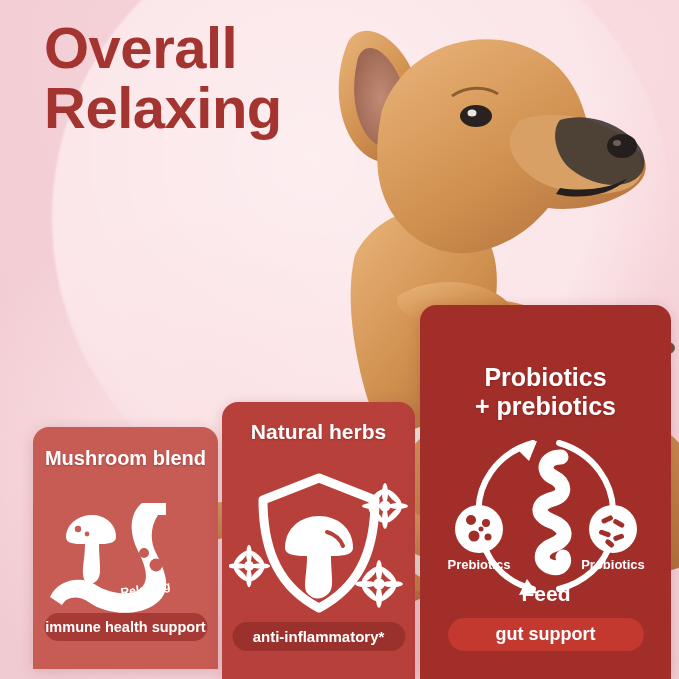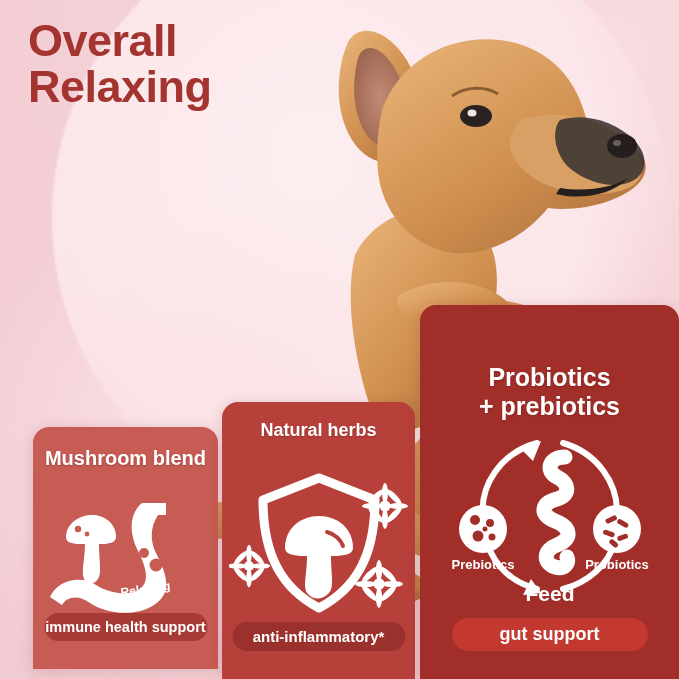--- a/index.html
+++ b/index.html
@@ -20,53 +20,53 @@
     background:radial-gradient(circle at 42% 40%, #FDEEF0 0%, #FBE6E9 55%, rgba(250,225,229,0) 72%);
     filter:blur(1px);
   }
   .halo2{
     position:absolute;left:-60px;top:200px;width:520px;height:520px;border-radius:50%;
     background:radial-gradient(circle at 50% 50%, #FBE3E6 0%, rgba(248,222,226,0) 70%);
   }
 
   
   .headline{
-    position:absolute;left:28px;top:18px;width:330px;
+    position:absolute;left:44px;top:18px;width:330px;
     color:#A43430;
     font-weight:bold;
-    font-size:45px;
+    font-size:58px;
     line-height:1.03;
     letter-spacing:-0.5px;
     z-index:6;
   }
   .headline span{display:block;}
 
   
   .dog{position:absolute;left:0;top:0;width:679px;height:679px;z-index:4;pointer-events:none;}
 
   
   .card{
     position:absolute;
     border-radius:16px 16px 0 0;
     box-shadow:0 2px 14px rgba(120,30,30,.18);
     z-index:5;
     overflow:hidden;
   }
   #card-0{left:33px;top:427px;width:185px;height:242px;background:#C75C55;}
   #card-1{left:222px;top:402px;width:193px;height:277px;background:#B8403B;}
-  #card-2{left:420px;top:305px;width:251px;height:374px;background:#A12E29;padding-left:8px;}
+  #card-2{left:420px;top:305px;width:251px;height:374px;background:#A12E29;}
 
   .card-title{
     position:absolute;left:0;width:100%;text-align:center;
     color:#FFFFFF;font-weight:bold;
     text-shadow:0 1px 2px rgba(90,20,20,.35);
     line-height:1.14;
   }
   #card-0 .card-title{top:20px;font-size:20px;}
-  #card-1 .card-title{top:18px;font-size:18px;}
+  #card-1 .card-title{top:18px;font-size:21px;}
   #card-2 .card-title{top:58px;font-size:25px;}
 
   .card-art{position:absolute;left:0;width:100%;display:flex;align-items:center;justify-content:center;text-align:right;}
   #card-0 .card-art{top:56px;height:150px;}
   #card-1 .card-art{top:52px;height:185px;}
   #card-2 .card-art{top:110px;height:195px;}
 
   .pill{
     position:absolute;left:50%;transform:translateX(-50%);
     bottom:28px;

